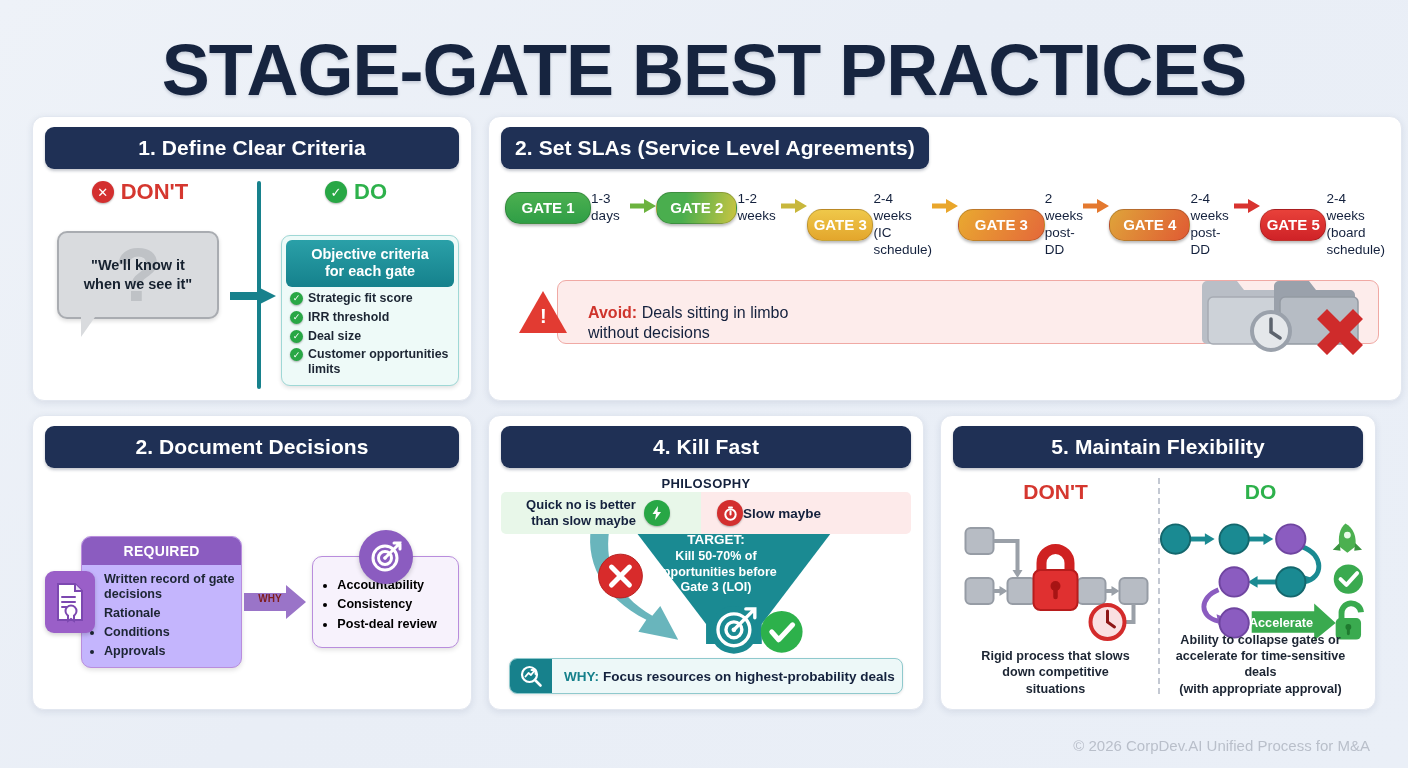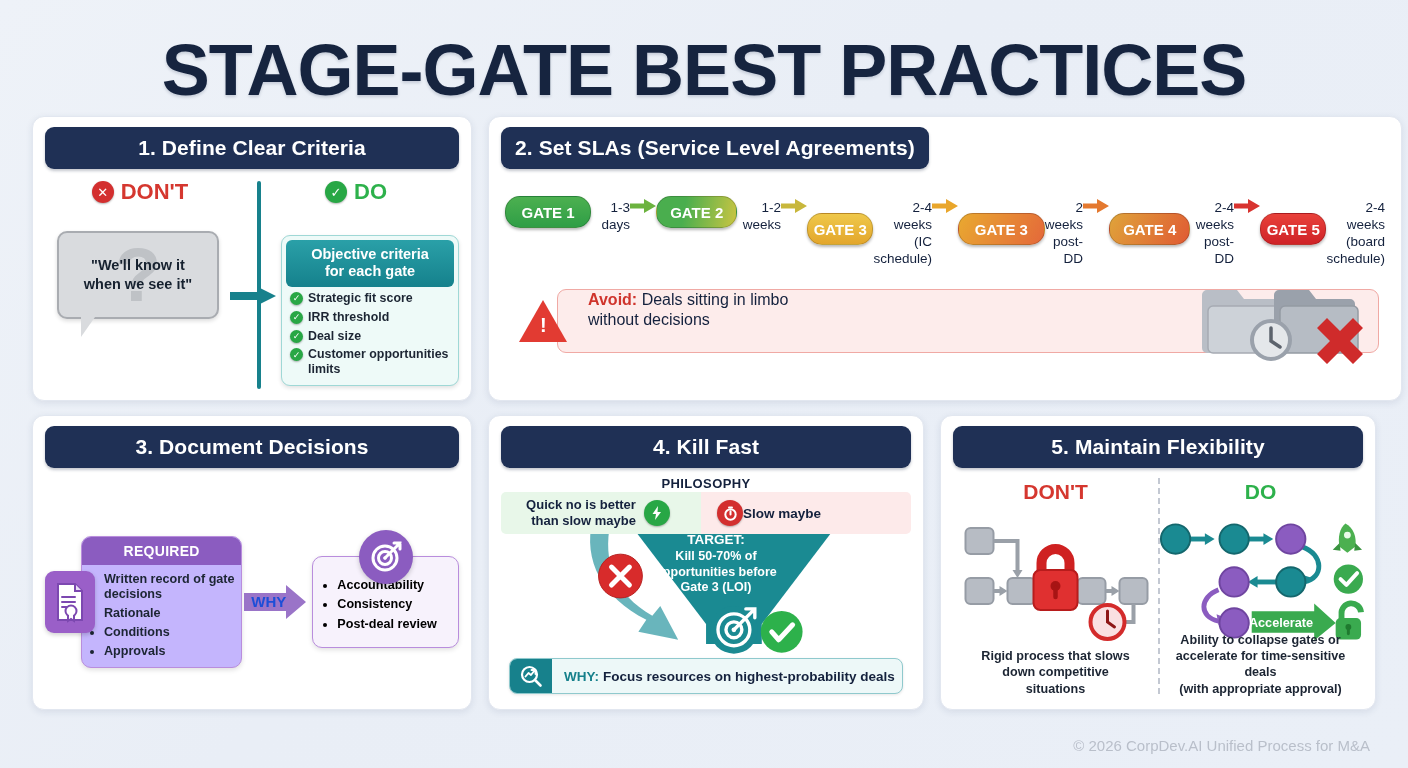--- a/index.html
+++ b/index.html
@@ -84,48 +84,48 @@
   .crit li .circ{width:13px;height:13px;font-size:9px;margin-top:1px;}
 
   
   .gates{display:flex;align-items:flex-start;margin-top:22px;padding:0 4px;}
   .gatecol{display:flex;flex-direction:row;align-items:center;width:125px;}
   .gpill{
     width:112px;height:30px;border-radius:15px;color:#fff;font-size:15px;font-weight:bold;
     display:flex;align-items:center;justify-content:center;
     box-shadow:0 2px 3px rgba(0,0,0,.28);border:1px solid rgba(0,0,0,.18);
   }
-  .gsub{font-size:13.5px;text-align:right;margin-top:9px;line-height:1.25;color:#14213d;}
+  .gsub{font-size:13.5px;text-align:left;line-height:1.25;color:#14213d;}
   .garrow{width:26px;height:30px;display:flex;align-items:center;justify-content:center;margin-top:0;}
   .avoid{
     position:relative;margin:16px 10px 0 18px;height:74px;
     display:flex;align-items:center;
   }
   .avoid .tri{width:0;height:0;border-left:24px solid transparent;border-right:24px solid transparent;
     border-bottom:42px solid #e23b32;position:relative;flex:none;margin-right:-10px;z-index:2;}
   .avoid .tri span{position:absolute;left:-3px;top:14px;color:#fff;font-size:20px;font-weight:bold;}
   .avoid .bar{
     flex:1;height:62px;background:#fdeceb;border:1.5px solid #f0a9a4;border-radius:9px;
-    display:flex;align-items:flex-start;padding-left:30px;font-size:16px;line-height:1.25;
+    display:flex;align-items:flex-end;padding-left:30px;font-size:16px;line-height:1.25;
   }
   .avoid .bar b{color:#cf342c;}
   .folders{position:absolute;right:8px;top:-8px;width:170px;height:84px;}
 
   
   .p3body{display:flex;align-items:center;justify-content:center;gap:0;margin-top:34px;height:200px;}
   .docicon{width:52px;height:62px;background:#9a5fc8;border-radius:9px;
     display:flex;align-items:center;justify-content:center;z-index:3;margin-right:-14px;
     box-shadow:0 2px 4px rgba(0,0,0,.18);}
   .reqcard{width:166px;background:#c4b5fd;border:1.5px solid #b98ddd;border-radius:10px;overflow:hidden;
     box-shadow:0 2px 5px rgba(0,0,0,.13);}
   .reqcard h4{margin:0;background:#8b5cc0;color:#fff;font-size:14px;text-align:center;padding:6px 0;letter-spacing:.3px;}
   .reqcard ul{margin:7px 0 8px;padding-left:22px;}
   .reqcard li{font-size:12.6px;font-weight:bold;line-height:1.25;margin-bottom:3px;color:#1c2533;}
   .whyarrow{position:relative;width:62px;height:34px;margin:0 2px;flex:none;}
-  .whyarrow .wtxt{position:absolute;left:7px;top:8px;color:#1d4ed8;font-size:15px;font-weight:bold;z-index:2;}
+  .whyarrow .wtxt{position:absolute;left:14px;top:8px;color:#7f1d1d;font-size:10px;font-weight:bold;z-index:2;}
   .outcard{width:134px;background:#f7f2fc;border:1.5px solid #b98ddd;border-radius:10px;
     padding:14px 8px 12px;position:relative;margin-left:4px;box-shadow:0 2px 5px rgba(0,0,0,.12);}
   .outcard ul{margin:6px 0 2px;padding-left:16px;}
   .outcard li{font-size:12.6px;font-weight:bold;line-height:1.3;margin-bottom:3px;color:#000000;}
   .targeticon{position:absolute;left:50%;top:-27px;transform:translateX(-50%);
     width:54px;height:54px;border-radius:50%;background:#8b5cc0;display:flex;
     align-items:center;justify-content:center;box-shadow:0 2px 5px rgba(0,0,0,.2);}
 
   
   .philo-wrap{position:relative;margin-top:8px;height:176px;}
@@ -308,21 +308,21 @@
             <path d="M70 52 v13 l9 6" stroke="#5c636d" stroke-width="3.5" fill="none" stroke-linecap="round"></path>
             <path d="M126 42 l13 13 13 -13 10 10 -13 13 13 13 -10 10 -13 -13 -13 13 -10 -10 13 -13 -13 -13 z" fill="#cf2b2b"></path>
           </svg>
         </div>
       </div>
     </div>
 
     <div class="row r2">
 
       <div class="card c3">
-        <div class="chead">3. Document Decisions</div>
+        <div class="chead">2. Document Decisions</div>
         <div class="p3body">
           <div class="docicon">
             <svg width="30" height="40" viewBox="0 0 30 40">
               <path d="M3 2 h17 l7 7 v29 h-24 z" fill="#fff" stroke="#7c48b0" stroke-width="2"></path>
               <path d="M20 2 v7 h7" fill="#e8dcf5" stroke="#7c48b0" stroke-width="2"></path>
               <path d="M7 15 h13 M7 20 h13 M7 25 h8" stroke="#7c48b0" stroke-width="2" stroke-linecap="round"></path>
               <circle cx="16" cy="29" r="5.5" fill="#fff" stroke="#7c48b0" stroke-width="2"></circle>
               <path d="M13 33 l0 6 3 -2 3 2 0 -6" fill="#fff" stroke="#7c48b0" stroke-width="2"></path>
             </svg>
           </div>

